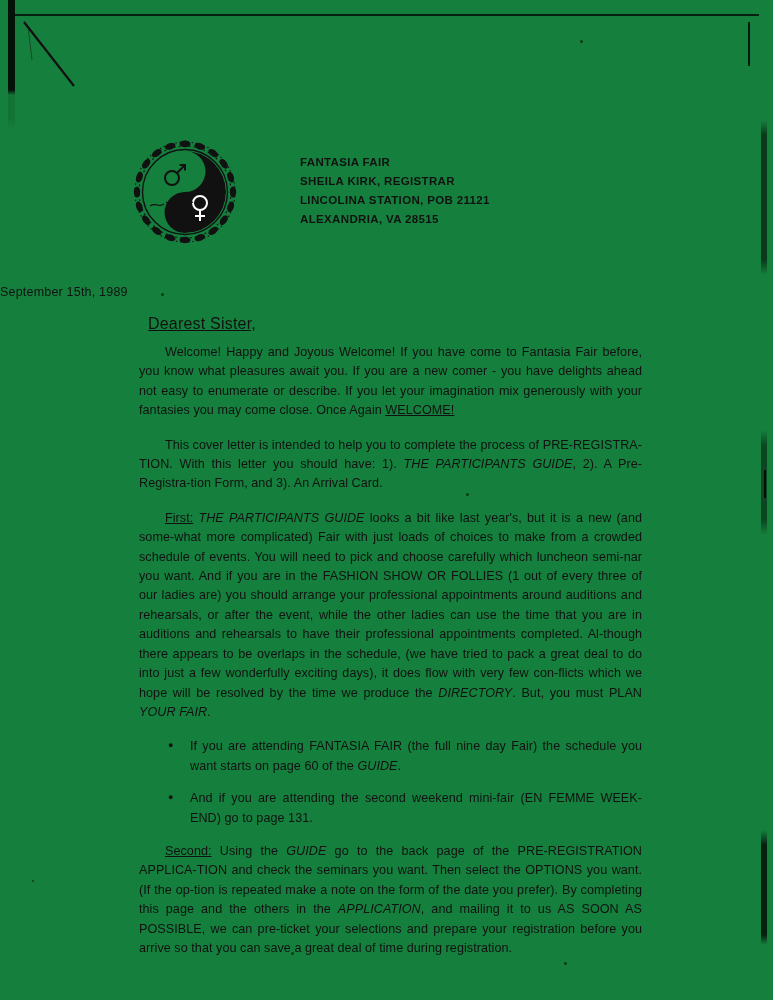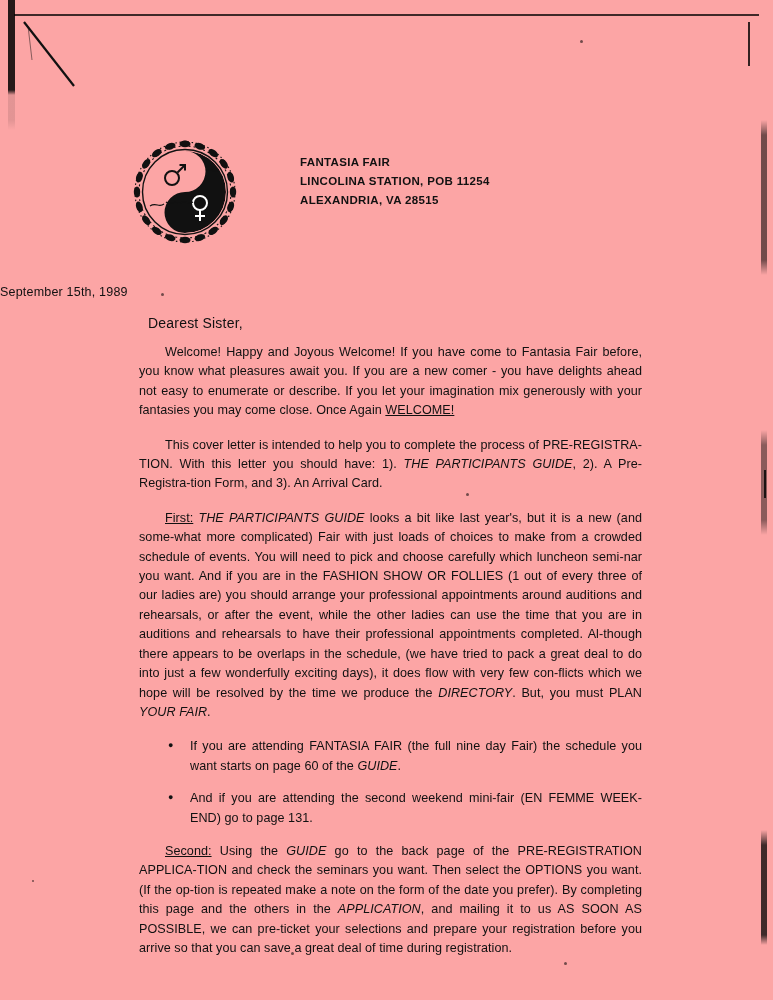--- a/index.html
+++ b/index.html
@@ -4,21 +4,21 @@
 <style>
   html, body {
     margin: 0;
     padding: 0;
     background: #ffffff;
   }
   #page {
     position: relative;
     width: 773px;
     height: 1000px;
-    background: #fca5a5;
+    background: #15803d;
     overflow: hidden;
     font-family: "Liberation Sans", sans-serif;
     color: #111111;
   }
 
   
   .scan-edge-left {
     position: absolute;
     left: 8px; top: 0; width: 7px; height: 1000px;
     background: linear-gradient(to bottom,
@@ -93,22 +93,23 @@
     width: 634px;
     text-align: left;
     font-size: 12.5px;
     letter-spacing: 0.2px;
   }
 
   .salutation {
     position: absolute;
     left: 148px;
     top: 315px;
-    font-size: 14px;
+    font-size: 16px;
     letter-spacing: 0.2px;
+    text-decoration: underline;
   }
 
   .body {
     position: absolute;
     left: 122px;
     top: 343px;
     width: 520px;
     font-size: 12.6px;
     line-height: 19.4px;
     letter-spacing: 0.05px;
@@ -218,21 +219,22 @@
         </g>
 
         <g fill="none" stroke="#111" stroke-width="1.1">
           <path d="M30 66 c6 -4 9 2 14 -2 M46 62 c4 4 8 -2 12 1 M60 63 c5 -3 9 2 13 -1"></path>
           <path d="M86 30 c5 -2 8 3 12 0" stroke="#111"></path>
         </g>
       </svg>
     </div>
     <div class="addr">
       <div>FANTASIA FAIR</div>
-      <div>LINCOLINA STATION, POB 11254</div>
+      <div>SHEILA KIRK, REGISTRAR</div>
+      <div>LINCOLINA STATION, POB 21121</div>
       <div>ALEXANDRIA, VA 28515</div>
     </div>
   </div>
 
   <div class="date">September 15th, 1989</div>
 
   <div class="salutation">Dearest Sister,</div>
 
   <div class="body">
 

